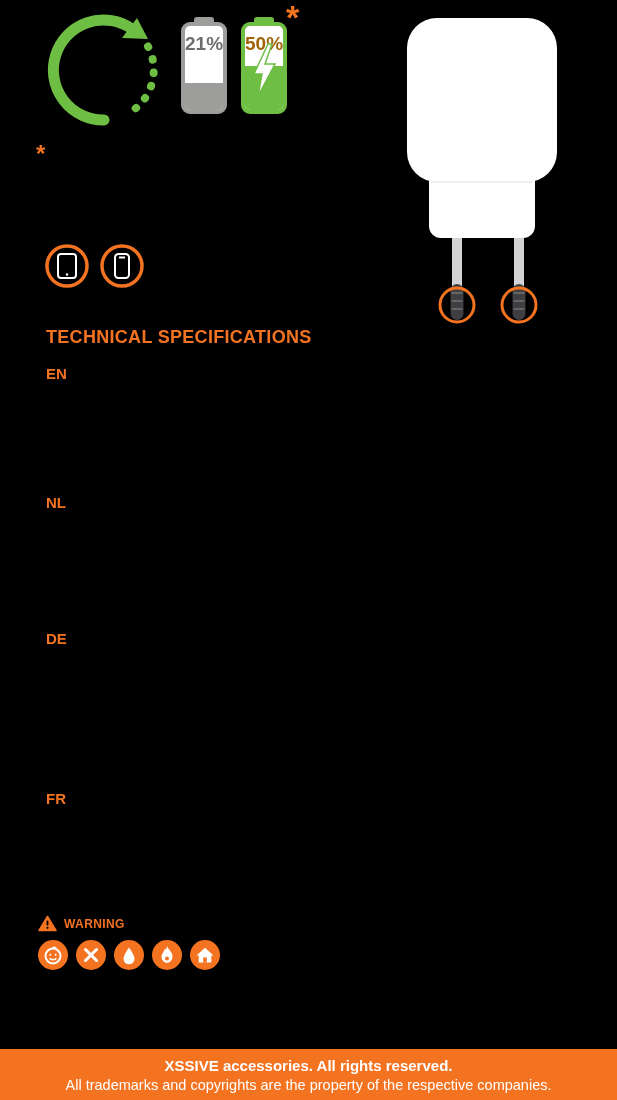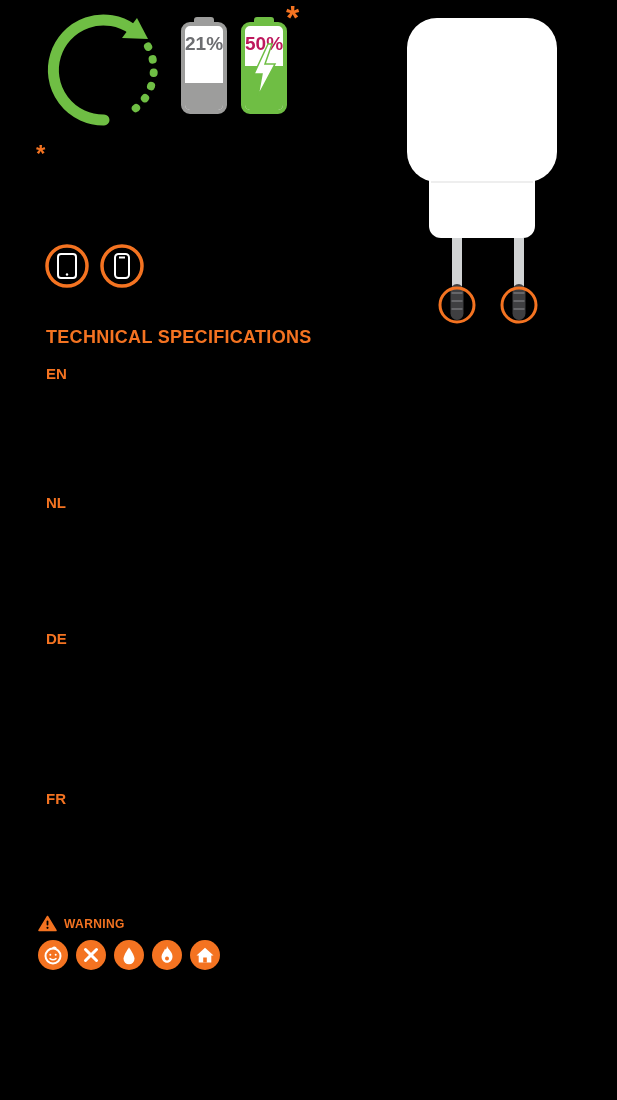--- a/index.html
+++ b/index.html
@@ -11,21 +11,21 @@
   .battery{position:absolute;width:46px;height:92px;border-radius:9px;background:#fff;box-sizing:border-box;}
   .battery .cap{position:absolute;top:-9px;left:50%;transform:translateX(-50%);width:20px;height:9px;border-radius:3px 3px 0 0;}
   .battery .pct{position:absolute;top:7px;left:0;right:0;text-align:center;font-weight:bold;font-size:19px;}
   .battery .fill{position:absolute;left:0;right:0;bottom:0;border-radius:0 0 5px 5px;}
   .battery.low{border:4px solid #9D9D9C;}
   .battery.low .cap{background:#9D9D9C;}
   .battery.low .pct{color:#6D6E71;}
   .battery.low .fill{height:27px;background:#9D9D9C;}
   .battery.high{border:4px solid #6FBE44;}
   .battery.high .cap{background:#6FBE44;}
-  .battery.high .pct{color:#be185d;}
+  .battery.high .pct{color:#a16207;}
   .battery.high .fill{height:44px;background:#6FBE44;}
   .bolt{position:absolute;left:0;top:0;}
 
   .asterisk-top{position:absolute;left:286px;top:0;color:#F47321;font-size:34px;font-weight:bold;line-height:1;}
   .note-marker{position:absolute;left:36px;top:142px;color:#F47321;font-size:24px;font-weight:bold;line-height:1;}
 
   .title{position:absolute;left:38px;top:319px;color:#F47321;font-size:18px;font-weight:800;letter-spacing:.3px;margin:8px;}
   .lang{position:absolute;left:38px;color:#F47321;font-size:15px;font-weight:800;margin:8px;}
 
   .warning-head{position:absolute;left:38px;top:915px;display:flex;align-items:center;gap:7px;}
@@ -136,14 +136,18 @@
       <path d="M15 6 C16 9.5 20.5 11.5 20.5 16.5 C20.5 20.2 18 22.8 15 22.8 C12 22.8 9.5 20.2 9.5 16.5 C9.5 13.5 12.5 11.5 13 8.5 C13.6 10 14.4 10.3 15 6 Z" fill="#fff"></path>
       <circle cx="15" cy="18.6" r="2" fill="#F47321"></circle>
     </svg>
     <svg width="30" height="30" viewBox="0 0 30 30">
       <circle cx="15" cy="15" r="15" fill="#F47321"></circle>
       <path d="M15 7.8 L23.5 15.5 H21.3 V22.5 H8.7 V15.5 H6.5 Z" fill="#fff"></path>
       <rect x="13.2" y="17.5" width="3.6" height="5" fill="#F47321"></rect>
     </svg>
   </div>
 
+  <div class="footer">
+    <div class="l1">XSSIVE accessories. All rights reserved.</div>
+    <div class="l2">All trademarks and copyrights are the property of the respective companies.</div>
+  </div>
 
 </div>
 
 </body></html>

